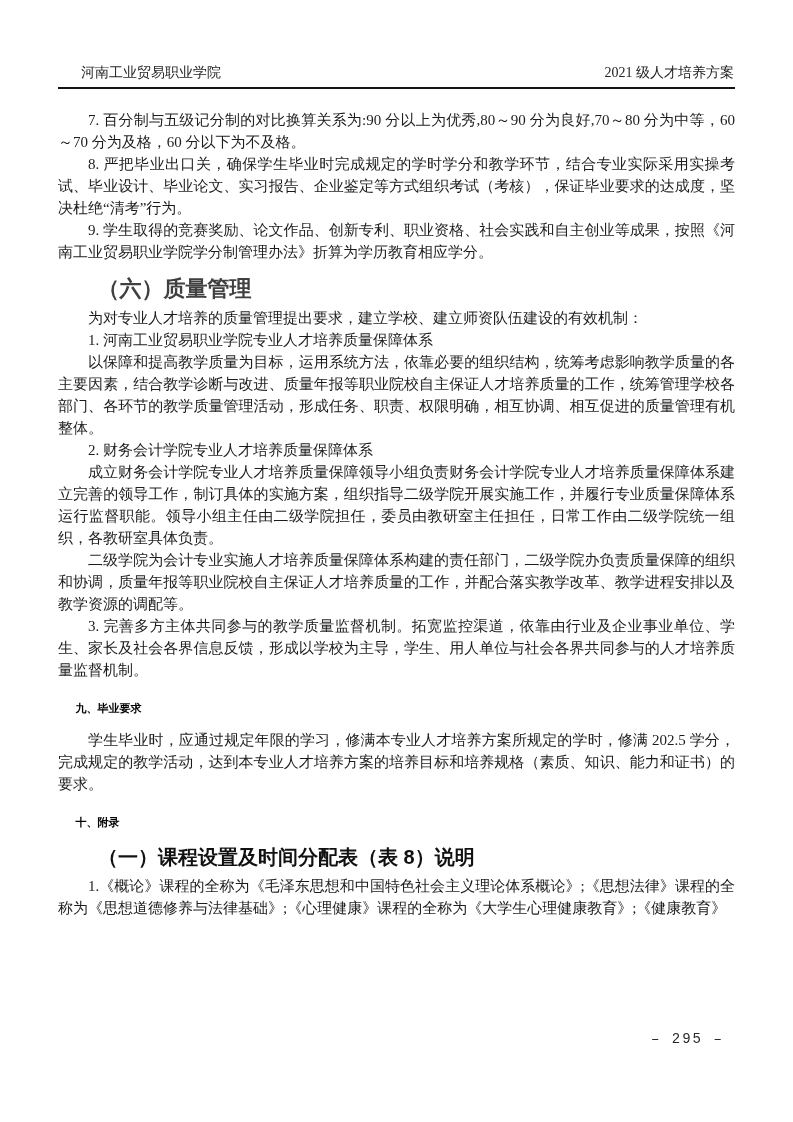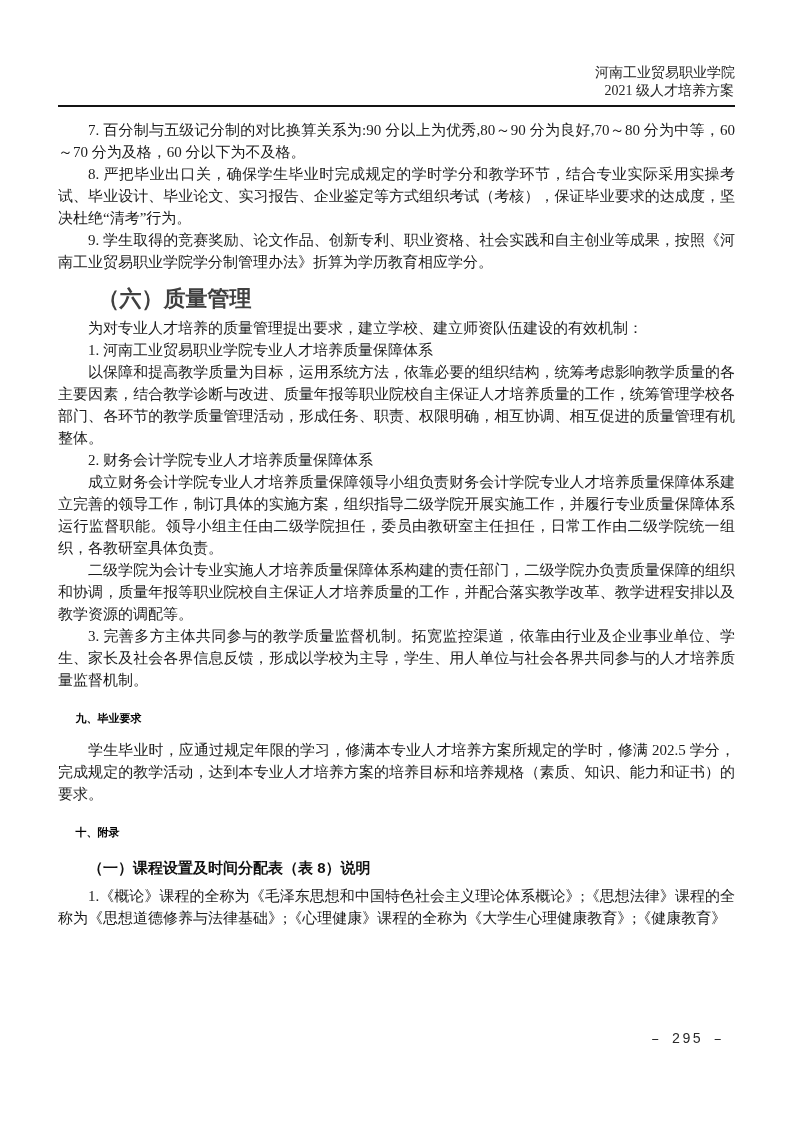--- a/index.html
+++ b/index.html
@@ -24,26 +24,25 @@
   }
   .header {
     display: flex;
     justify-content: space-between;
     align-items: flex-end;
     border-bottom: 2px solid #141414;
     padding-bottom: 5px;
     font-size: 14px;
     line-height: 18px;
     color: #242424;
-    flex-direction: column;
   }
   .header-left { padding-left: 23px; }
   .header-right { padding-right: 1px; text-align: center; }
   .doc-body {
-    margin-top: 12px;
+    margin-top: 20px;
   }
   p.para {
     margin: 0;
     font-size: 15px;
     line-height: 22px;
     text-align: justify;
     text-indent: 2em;
     word-break: break-all;
   }
   .h-major {
@@ -59,21 +58,21 @@
     font-family: Liberation Serif, serif;
     font-size: 22px;
     font-weight: 700;
     line-height: 24px;
     margin: 14px 0 6px 0;
     text-indent: 1.8em;
     color: #404040;
   }
   .h-minor {
     font-family: "Liberation Sans", "DejaVu Sans", sans-serif;
-    font-size: 15px;
+    font-size: 20px;
     font-weight: 700;
     line-height: 23px;
     margin: 12px 0 6px 0;
     text-indent: 2em;
     color: #111;
   }
   .footer-pagenum {
     position: absolute;
     left: 651px;
     top: 1031px;

